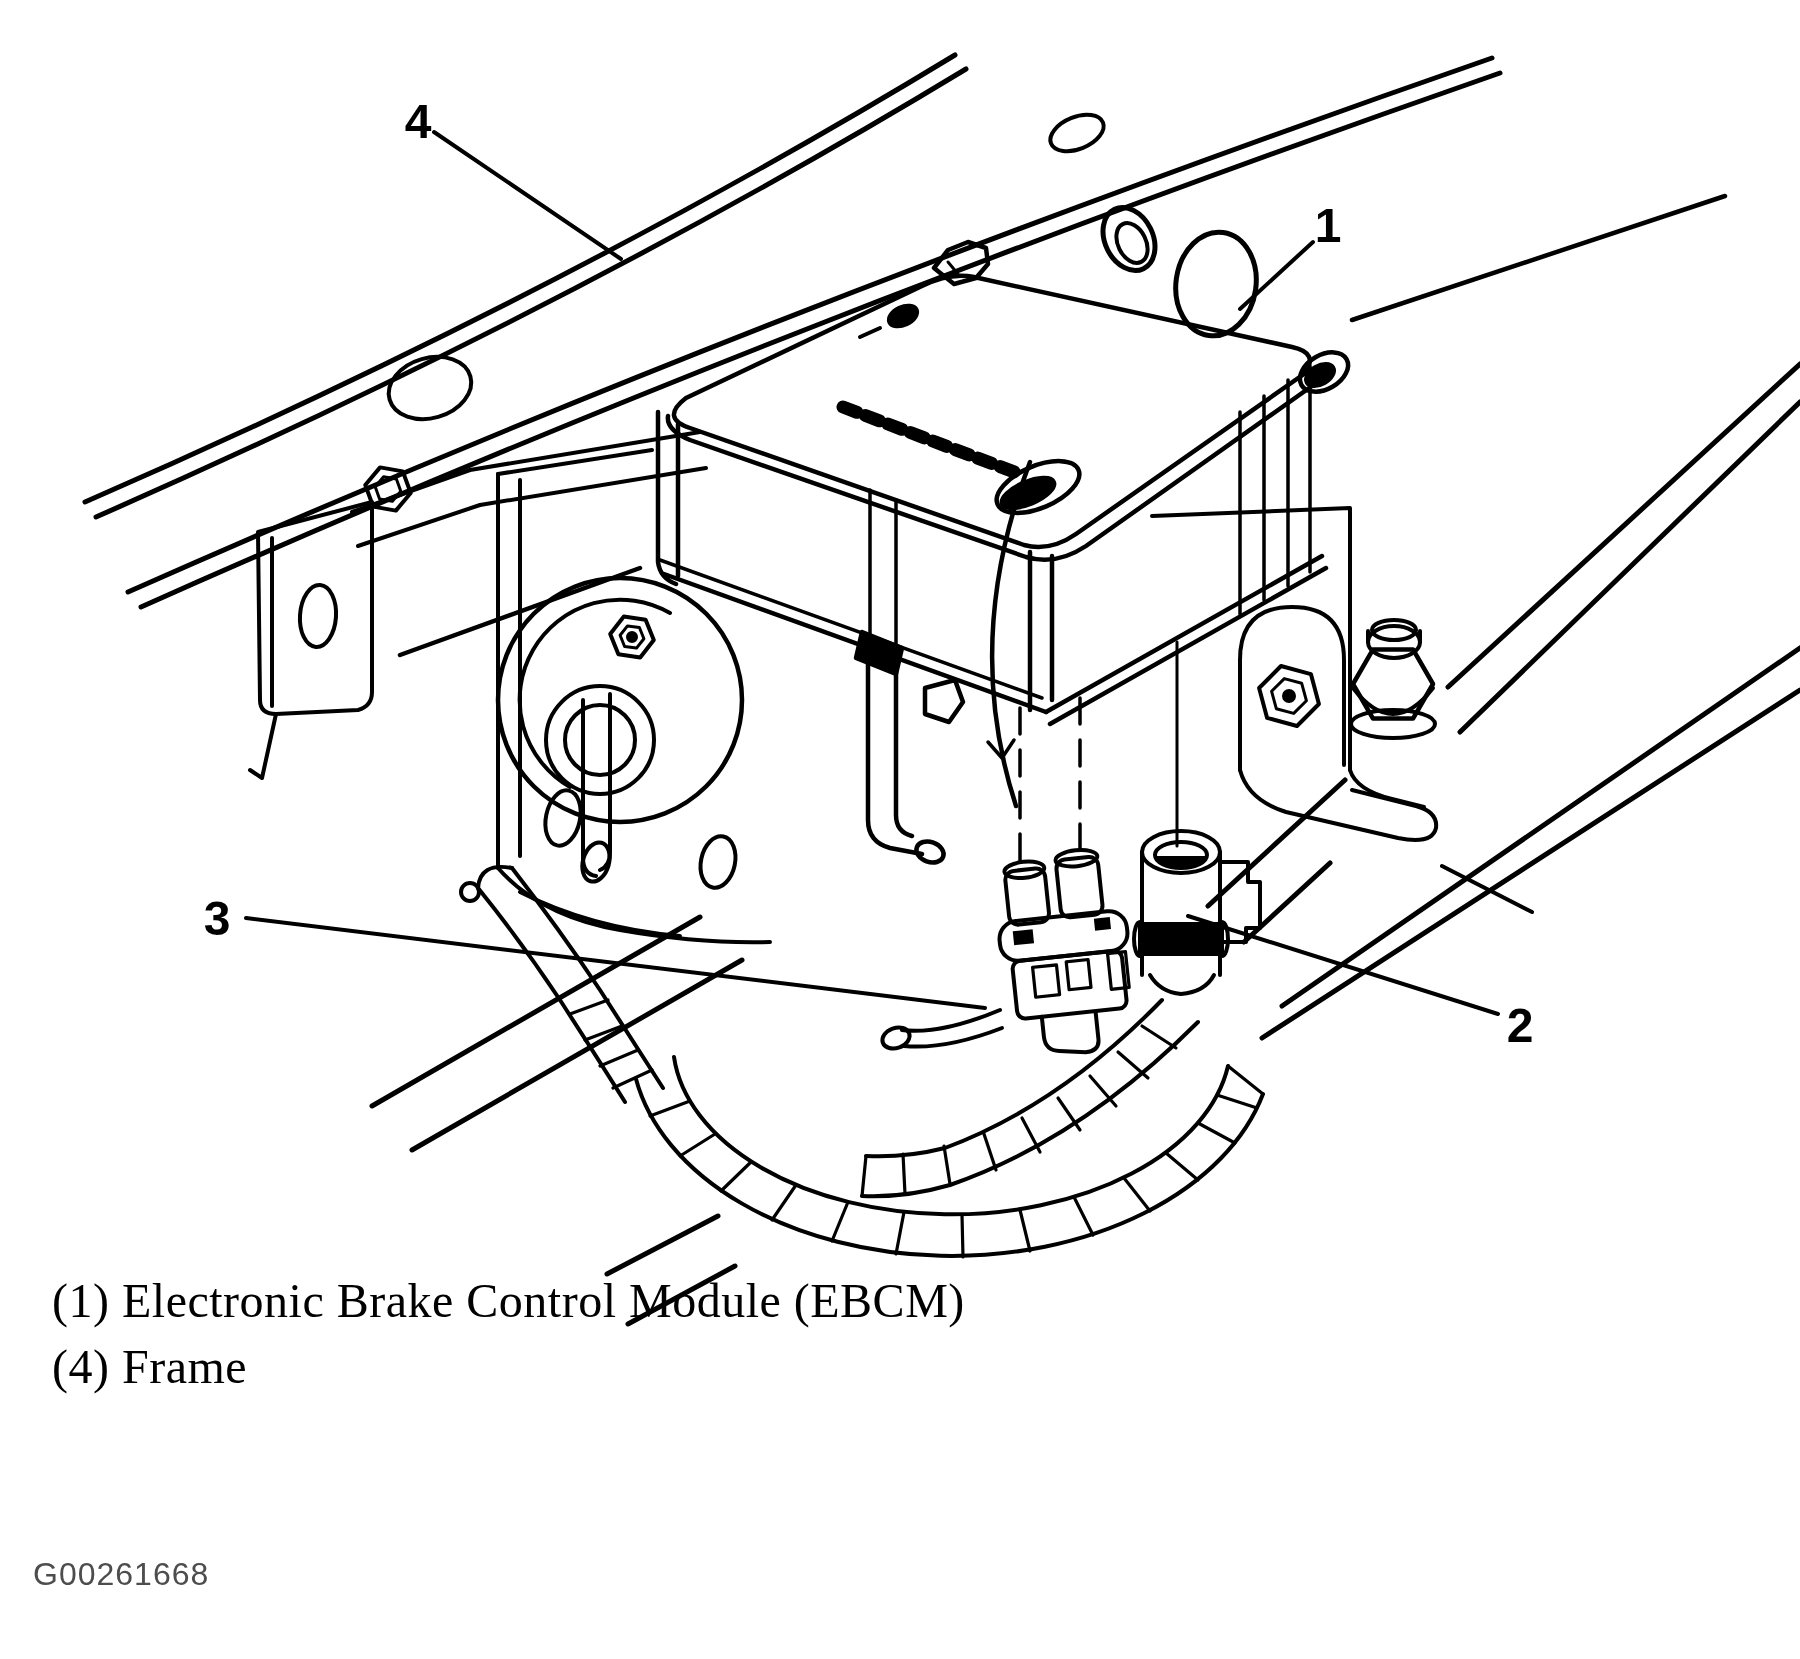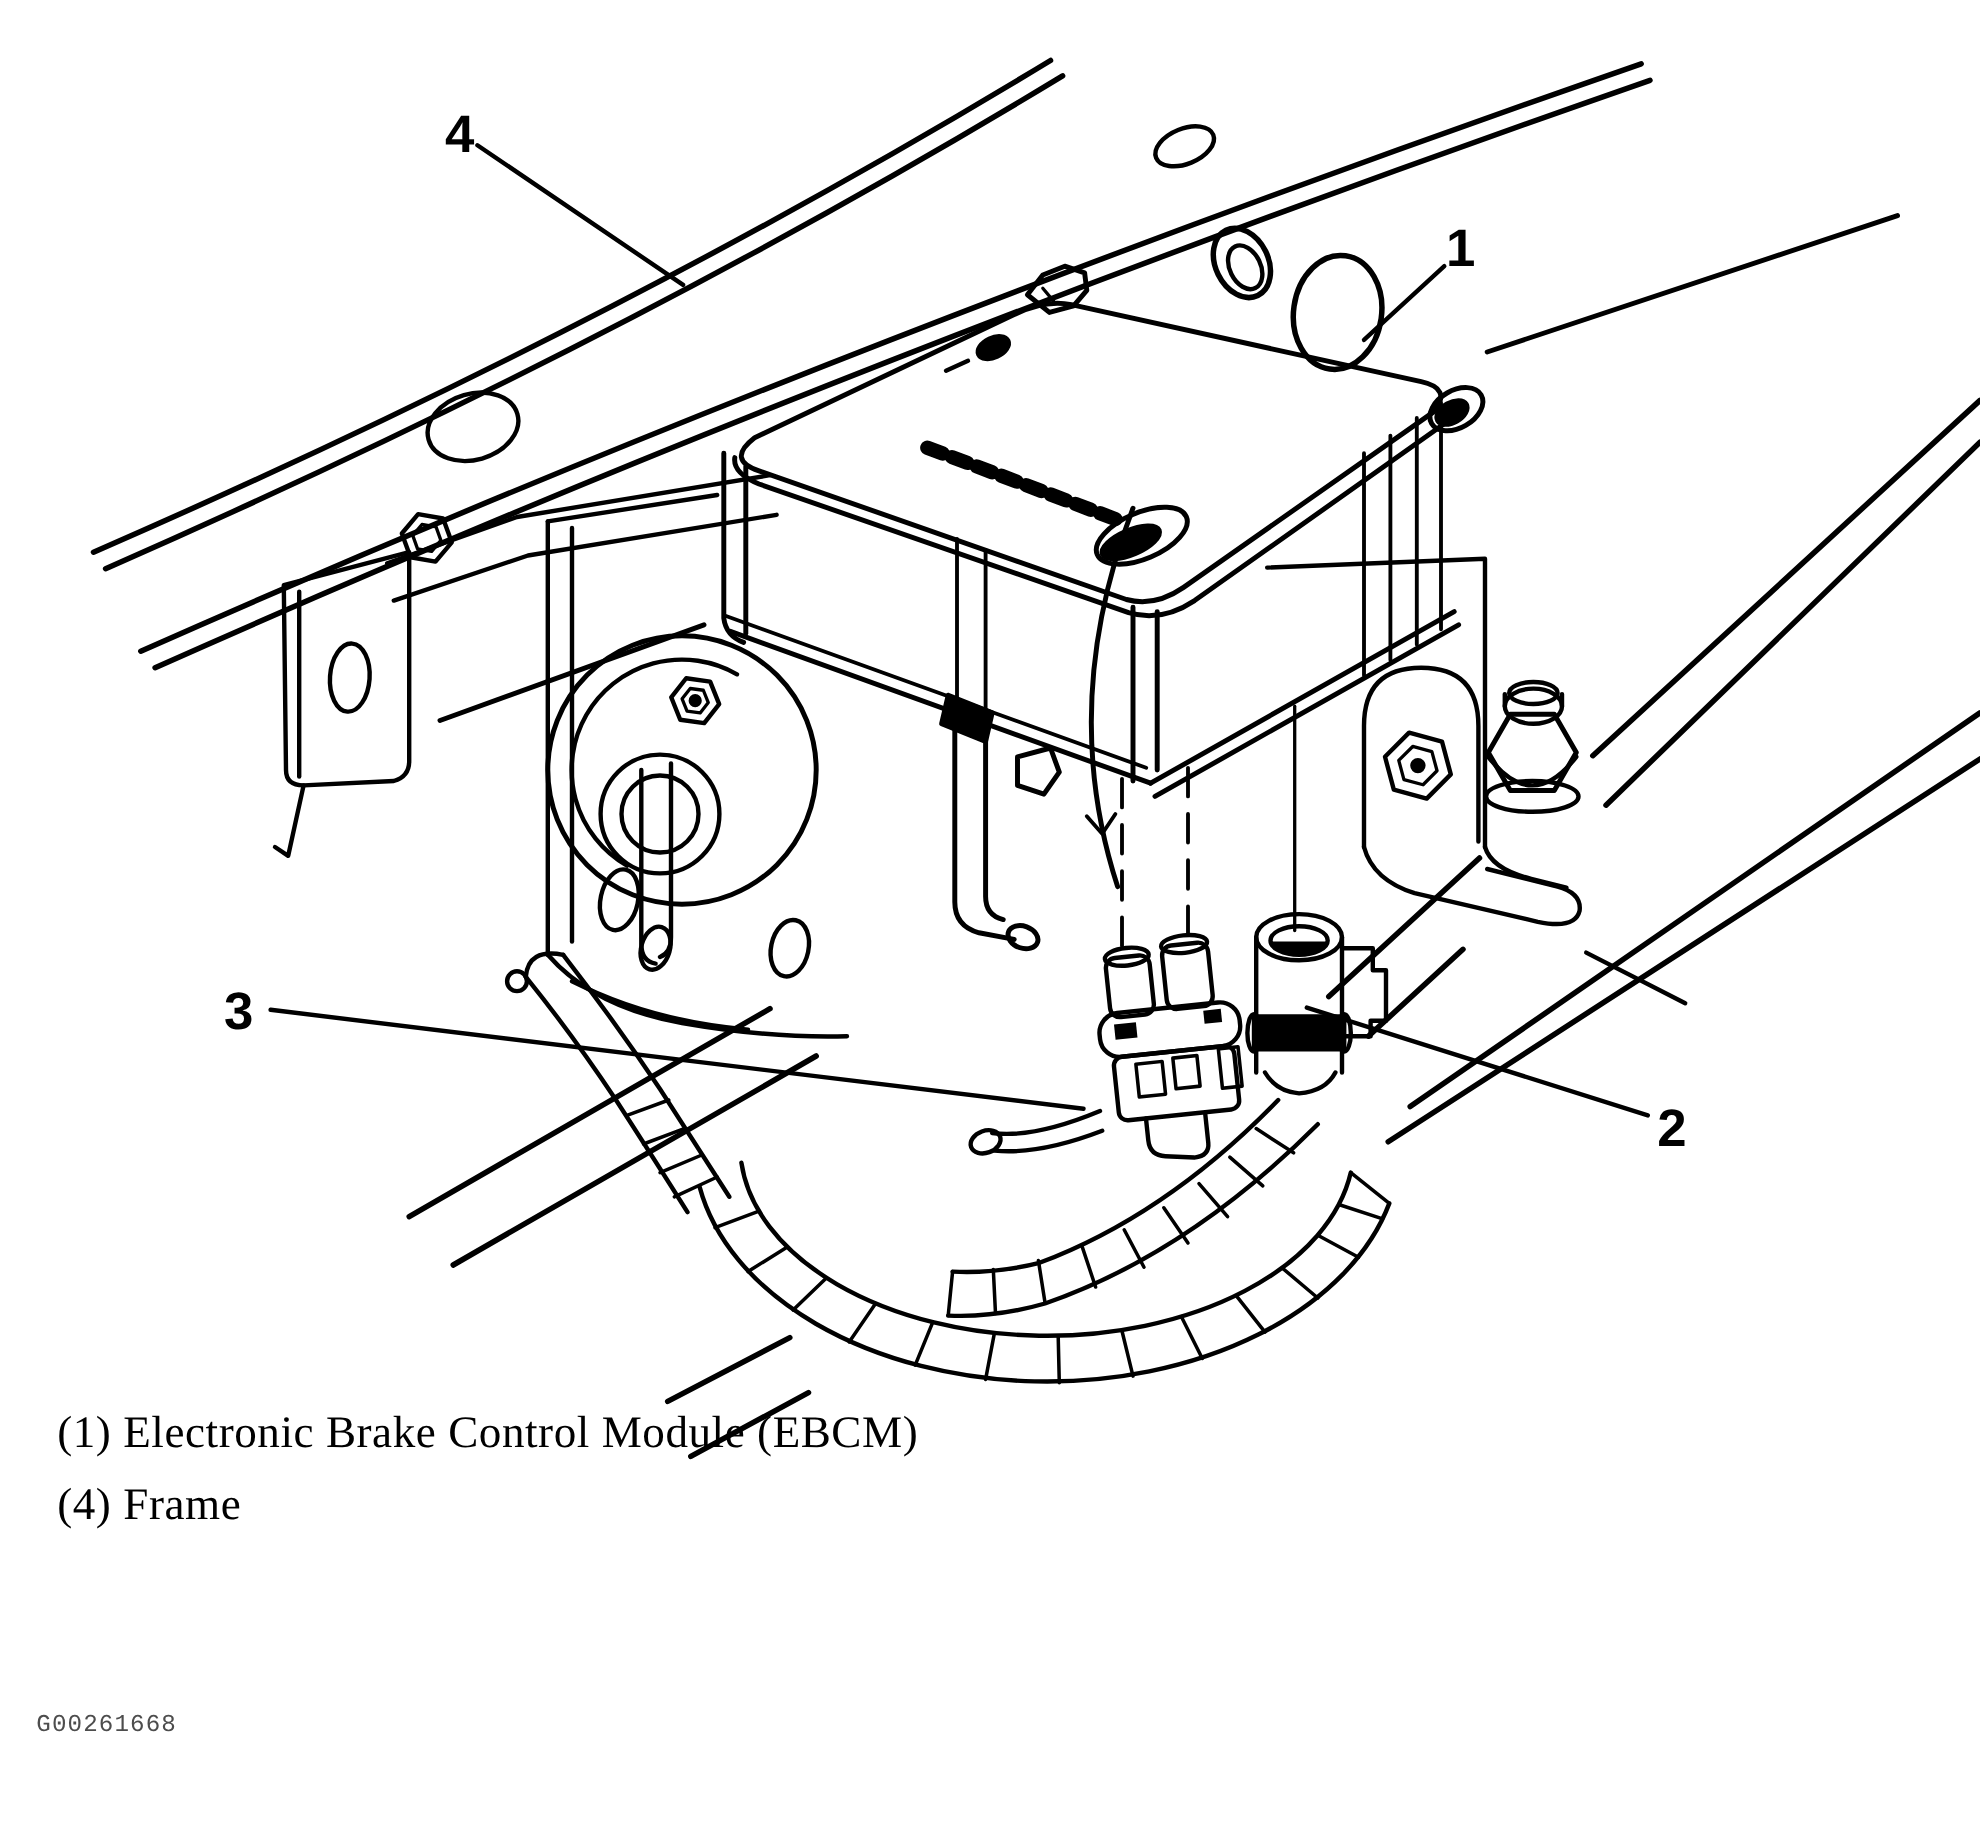--- a/index.html
+++ b/index.html
@@ -3,26 +3,26 @@
 <meta charset="utf-8">
 <style>
   html,body{margin:0;padding:0;background:#fff;}
   .page{
     position:relative;width:1800px;height:1659px;background:#ffffff;
     font-family:"Liberation Serif", serif;overflow:hidden;
   }
   .diagram-svg{position:absolute;left:0;top:0;}
   .legend{
     position:absolute;left:52px;top:1268px;width:1600px;
-    font-family:"Liberation Serif", serif;font-size:41px;color:#000;
+    font-family:"Liberation Serif", serif;font-size:48px;color:#000;
   }
   .legend-item{height:66px;line-height:66px;white-space:nowrap;letter-spacing:0.5px;}
   .figure-id{
     position:absolute;left:33px;top:1556px;
-    font-family:Liberation Mono, monospace;font-size:22px;color:#4d4d4d;
+    font-family:Liberation Sans, sans-serif;font-size:32px;color:#4d4d4d;
     letter-spacing:1px;
   }
   .callout-text{
     font-family:"Liberation Sans", sans-serif;font-weight:bold;font-size:48px;fill:#000;
   }
 </style>
 </head>
 <body>
 
 <div class="page">

